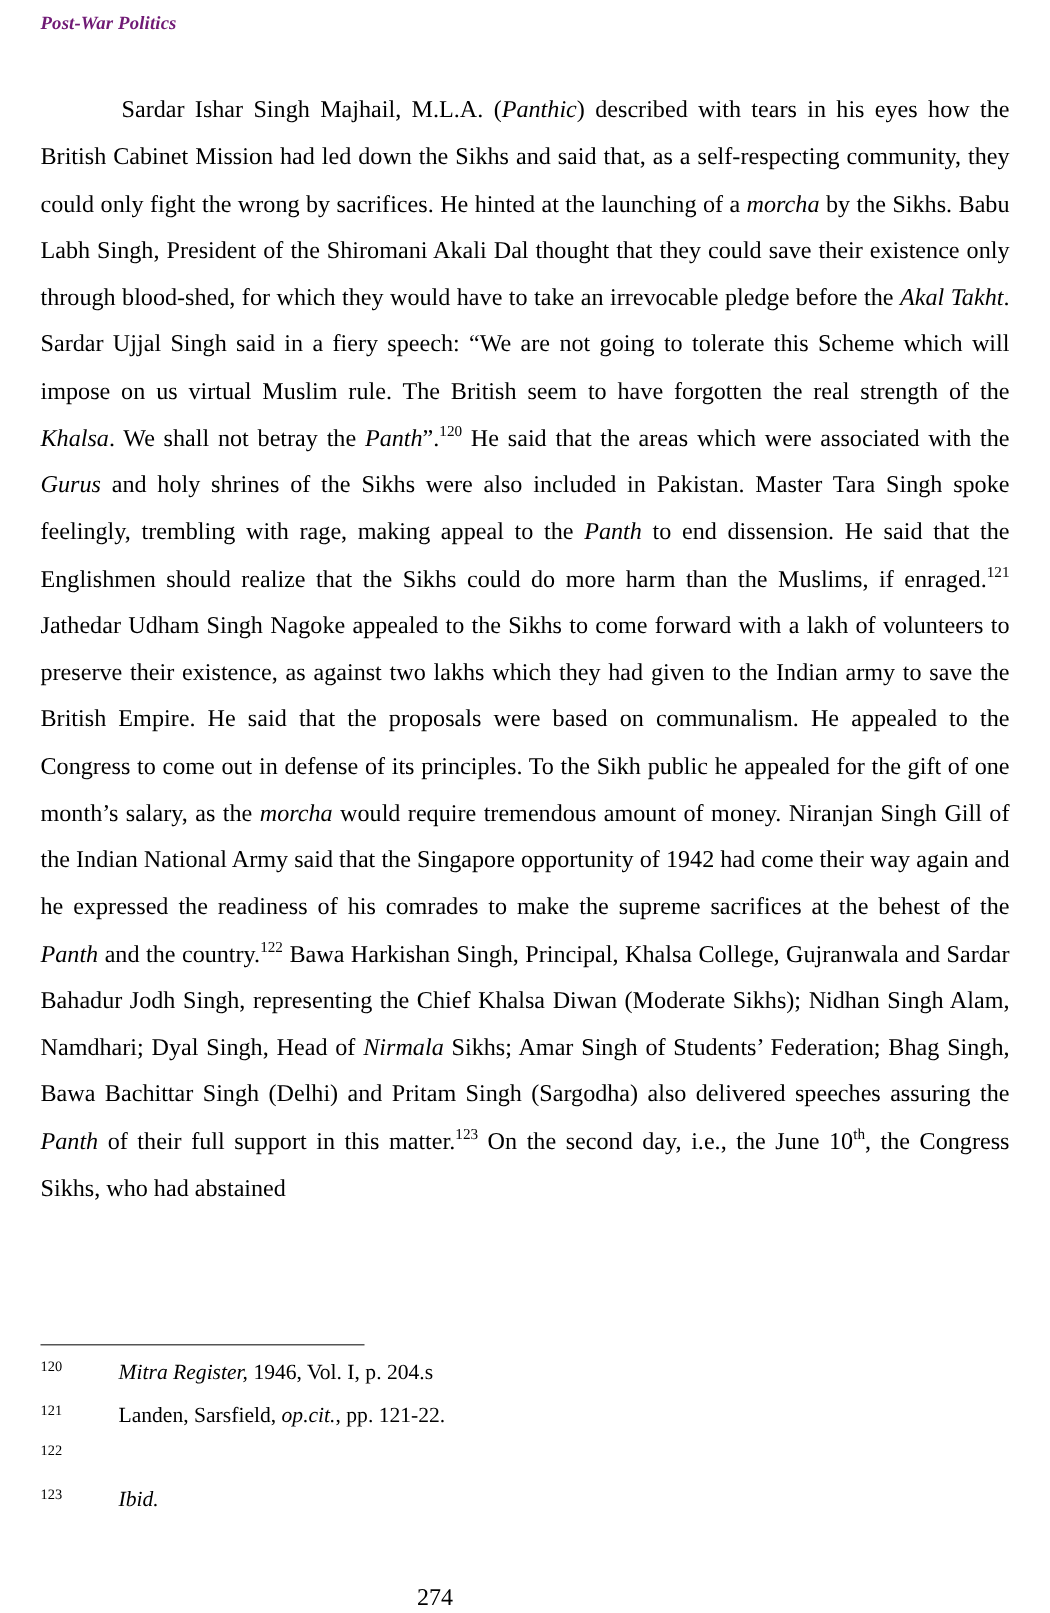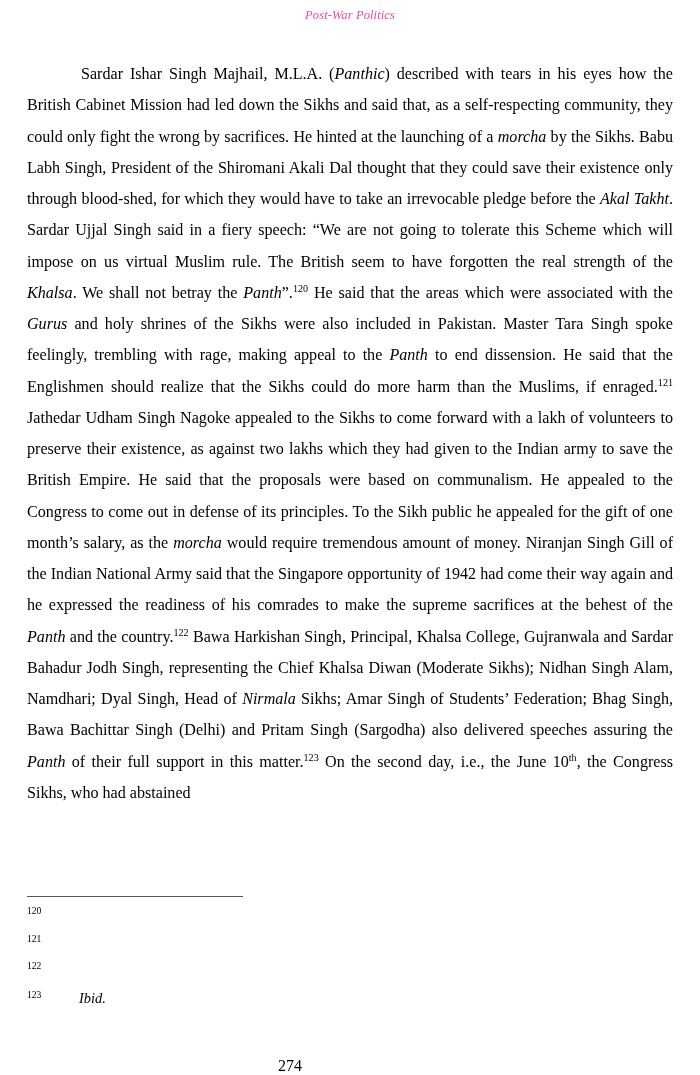--- a/index.html
+++ b/index.html
@@ -22,26 +22,26 @@
     width: 700px;
     height: 1075px;
   }
 
   
   .running-header {
     position: absolute;
     top: 8px;
     left: 27px;
     width: 646px;
-    text-align: center;
+    text-align: left;
     font-style: italic;
-    font-weight: normal;
+    font-weight: bold;
     font-size: 12.5px;
     letter-spacing: 0.1px;
-    color: #ec4899;
+    color: #701a75;
   }
 
   
   .body-column {
     position: absolute;
     top: 58px;
     left: 27px;
     width: 646px;
   }
 
@@ -126,23 +126,25 @@
 
   <div class="body-column">
     <p class="body-paragraph">Sardar Ishar Singh Majhail, M.L.A. (<i>Panthic</i>) described with tears in his eyes how the British Cabinet Mission had led down the Sikhs and said that, as a self-respecting community, they could only fight the wrong by sacrifices. He hinted at the launching of a <i>morcha</i> by the Sikhs. Babu Labh Singh, President of the Shiromani Akali Dal thought that they could save their existence only through blood-shed, for which they would have to take an irrevocable pledge before the <i>Akal Takht</i>. Sardar Ujjal Singh said in a fiery speech: “We are not going to tolerate this Scheme which will impose on us virtual Muslim rule. The British seem to have forgotten the real strength of the <i>Khalsa</i>. We shall not betray the <i>Panth</i>”.<sup>120</sup> He said that the areas which were associated with the <i>Gurus</i> and holy shrines of the Sikhs were also included in Pakistan. Master Tara Singh spoke feelingly, trembling with rage, making appeal to the <i>Panth</i> to end dissension. He said that the Englishmen should realize that the Sikhs could do more harm than the Muslims, if enraged.<sup>121</sup> Jathedar Udham Singh Nagoke appealed to the Sikhs to come forward with a lakh of volunteers to preserve their existence, as against two lakhs which they had given to the Indian army to save the British Empire. He said that the proposals were based on communalism. He appealed to the Congress to come out in defense of its principles. To the Sikh public he appealed for the gift of one month’s salary, as the <i>morcha</i> would require tremendous amount of money. Niranjan Singh Gill of the Indian National Army said that the Singapore opportunity of 1942 had come their way again and he expressed the readiness of his comrades to make the supreme sacrifices at the behest of the <i>Panth</i> and the country.<sup>122</sup> Bawa Harkishan Singh, Principal, Khalsa College, Gujranwala and Sardar Bahadur Jodh Singh, representing the Chief Khalsa Diwan (Moderate Sikhs); Nidhan Singh Alam, Namdhari; Dyal Singh, Head of <i>Nirmala</i> Sikhs; Amar Singh of Students’ Federation; Bhag Singh, Bawa Bachittar Singh (Delhi) and Pritam Singh (Sargodha) also delivered speeches assuring the <i>Panth</i> of their full support in this matter.<sup>123</sup> On the second day, i.e., the June 10<sup>th</sup>, the Congress Sikhs, who had abstained</p>
   </div>
 
   <div class="footnotes">
     <div class="footnote-rule"></div>
     <div id="footnote-list">
         <div class="footnote-item">
           <span class="fn-num">120</span>
+          <span class="fn-text"><i>Mitra Register,</i> 1946, Vol. I, p. 204.s</span>
         </div>
         <div class="footnote-item">
           <span class="fn-num">121</span>
+          <span class="fn-text">Landen, Sarsfield, <i>op.cit.</i>, pp. 121-22.</span>
         </div>
         <div class="footnote-item">
           <span class="fn-num">122</span>
         </div>
         <div class="footnote-item">
           <span class="fn-num">123</span>
           <span class="fn-text"><i>Ibid.</i></span>
         </div>
       </div>
   </div>

